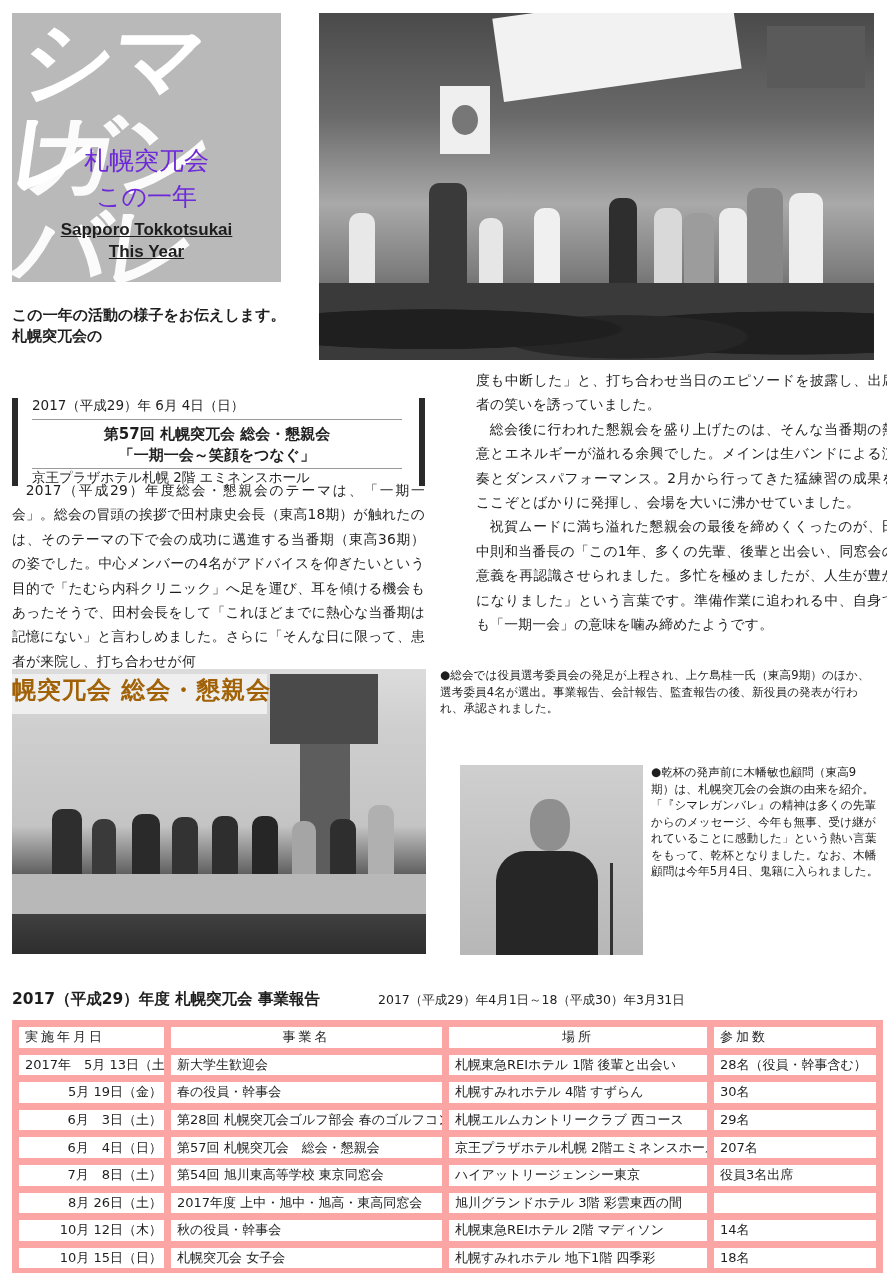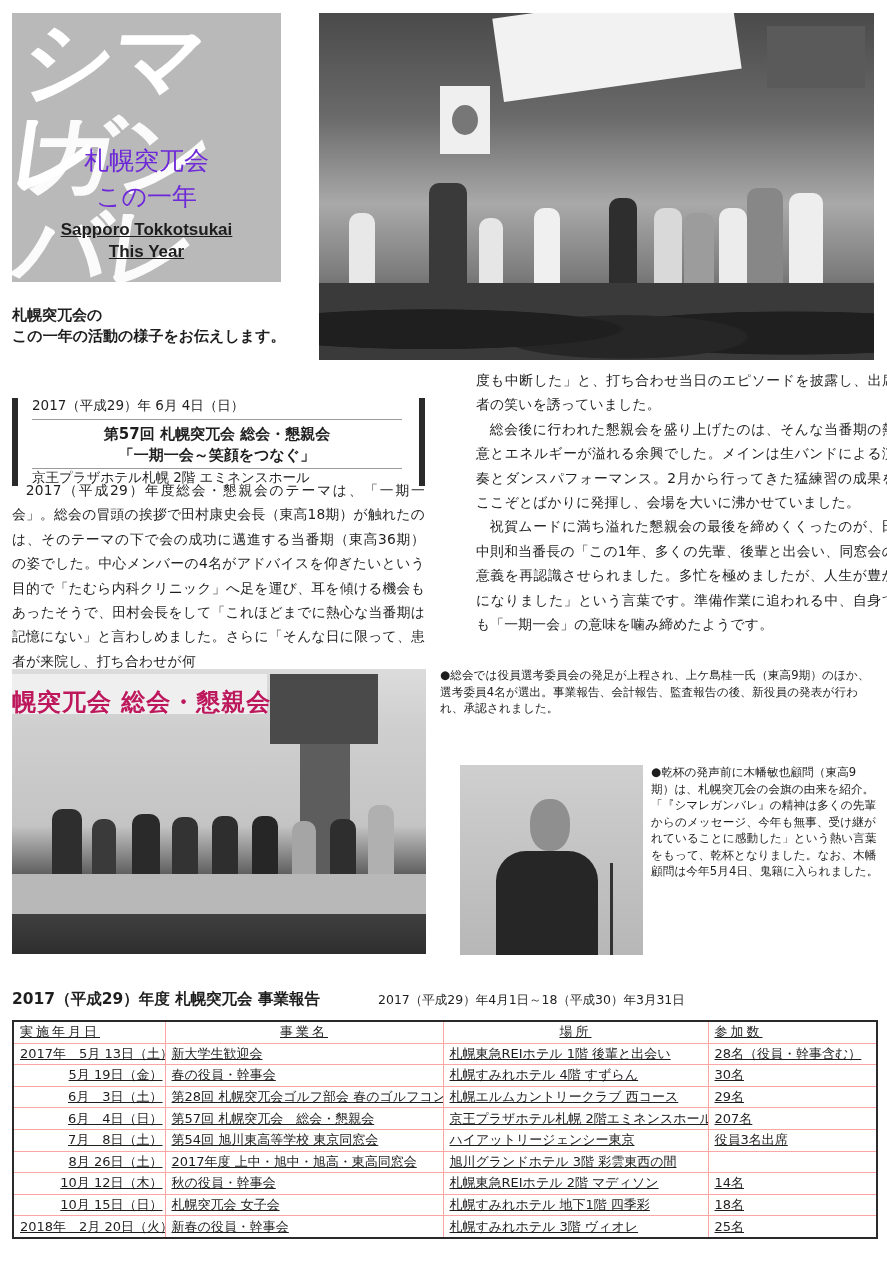--- a/index.html
+++ b/index.html
@@ -48,21 +48,21 @@
   #photo-stage .darkflag { left: 448px; top: 13px; width: 98px; height: 62px; background:#5a5a5a; }
   #photo-stage .crowd { left: 0; top: 270px; width: 555px; height: 77px;
     background: radial-gradient(ellipse at 20% 60%, #1f1f1f 0 30%, transparent 31%),
                 radial-gradient(ellipse at 55% 70%, #262626 0 28%, transparent 29%),
                 radial-gradient(ellipse at 85% 65%, #1f1f1f 0 30%, transparent 31%), #3a3a3a; }
   .person { position: absolute; border-radius: 10px 10px 2px 2px; }
 
   #photo-meeting { left: 12px; top: 669px; width: 414px; height: 285px;
     background: linear-gradient(180deg,#dcdcdc 0%,#cfcfcf 20%,#c4c4c4 55%,#4d4d4d 75%,#2e2e2e 100%); }
   #photo-meeting .banner { left: 0; top: 5px; width: 255px; height: 40px; background:#efefef; }
-  #photo-meeting .banner-text { position:absolute; left:0; top:12px; font-size:24px; font-weight:bold; color:#be185d; letter-spacing:1px; white-space:nowrap; }
+  #photo-meeting .banner-text { position:absolute; left:0; top:0; font-size:24px; font-weight:bold; color:#a16207; letter-spacing:1px; white-space:nowrap; }
   #photo-meeting .crest { left: 258px; top: 5px; width: 108px; height: 70px; background:#4a4a4a; }
   #photo-meeting .pillar { left: 288px; top: 75px; width: 50px; height: 130px; background:#5d5d5d; }
   #photo-meeting .table { left: 0; top: 205px; width: 414px; height: 40px; background:#b8b8b8; }
 
   #photo-toast { left: 460px; top: 765px; width: 183px; height: 190px;
     background: linear-gradient(180deg,#cfcfcf,#b7b7b7); }
   #photo-toast .suit { left: 36px; top: 86px; width: 102px; height: 104px; background:#262626; border-radius: 30px 30px 0 0; }
   #photo-toast .head { left: 70px; top: 34px; width: 40px; height: 52px; background:#8f8f8f; border-radius: 45%; }
   #photo-toast .mic { left: 150px; top: 98px; width: 3px; height: 92px; background:#333; }
 
@@ -89,22 +89,22 @@
   
   #report-title { left: 12px; top: 988px; font-size: 15.5px; font-weight: bold; line-height: 22px; white-space: nowrap; }
   #report-period { left: 378px; top: 990px; font-size: 12.5px; line-height: 20px; white-space: nowrap; }
 
   #report-table {
     position: absolute; left: 12px; top: 1020px; width: 864px;
     border-collapse: collapse; border: 2px solid #2a2a2a;
     font-size: 13px; table-layout: fixed;
   }
   #report-table th, #report-table td {
-    border: 1px solid #fca5a5; height: 20.6px; padding: 0 6px;
-    white-space: nowrap; overflow: hidden; font-weight: normal; text-align: left; text-decoration: underline;
+    border: 7px solid #fca5a5; height: 20.6px; padding: 0 6px;
+    white-space: nowrap; overflow: hidden; font-weight: normal; text-align: left;
   }
   #report-table th { letter-spacing: 3px; }
   #report-table th.center { text-align: center; }
   #report-table td.date { text-align: right; padding-right: 2px; }
 </style>
 </head>
 <body>
 
 <div id="title-block" class="abs">
   <div id="brush-line1" class="brush">シマレ</div>
@@ -113,22 +113,22 @@
     <div>札幌突兀会</div>
     <div>この一年</div>
   </div>
   <div id="title-en">
     <div>Sapporo Tokkotsukai</div>
     <div>This Year</div>
   </div>
 </div>
 
 <div id="intro" class="abs">
+  <div>この一年の活動の様子をお伝えします。</div>
   <div>札幌突兀会の</div>
-  <div>この一年の活動の様子をお伝えします。</div>
 </div>
 
 <div id="photo-stage" class="abs photo">
   <div class="layer banner"></div>
   <div class="layer flag"></div>
   <div class="layer darkflag"></div>
   <div class="person" style="left:30px;top:200px;width:26px;height:90px;background:#e8e8e8;"></div>
   <div class="person" style="left:110px;top:170px;width:38px;height:120px;background:#3a3a3a;"></div>
   <div class="person" style="left:160px;top:205px;width:24px;height:85px;background:#e6e6e6;"></div>
   <div class="person" style="left:215px;top:195px;width:26px;height:110px;background:#f0f0f0;"></div>

